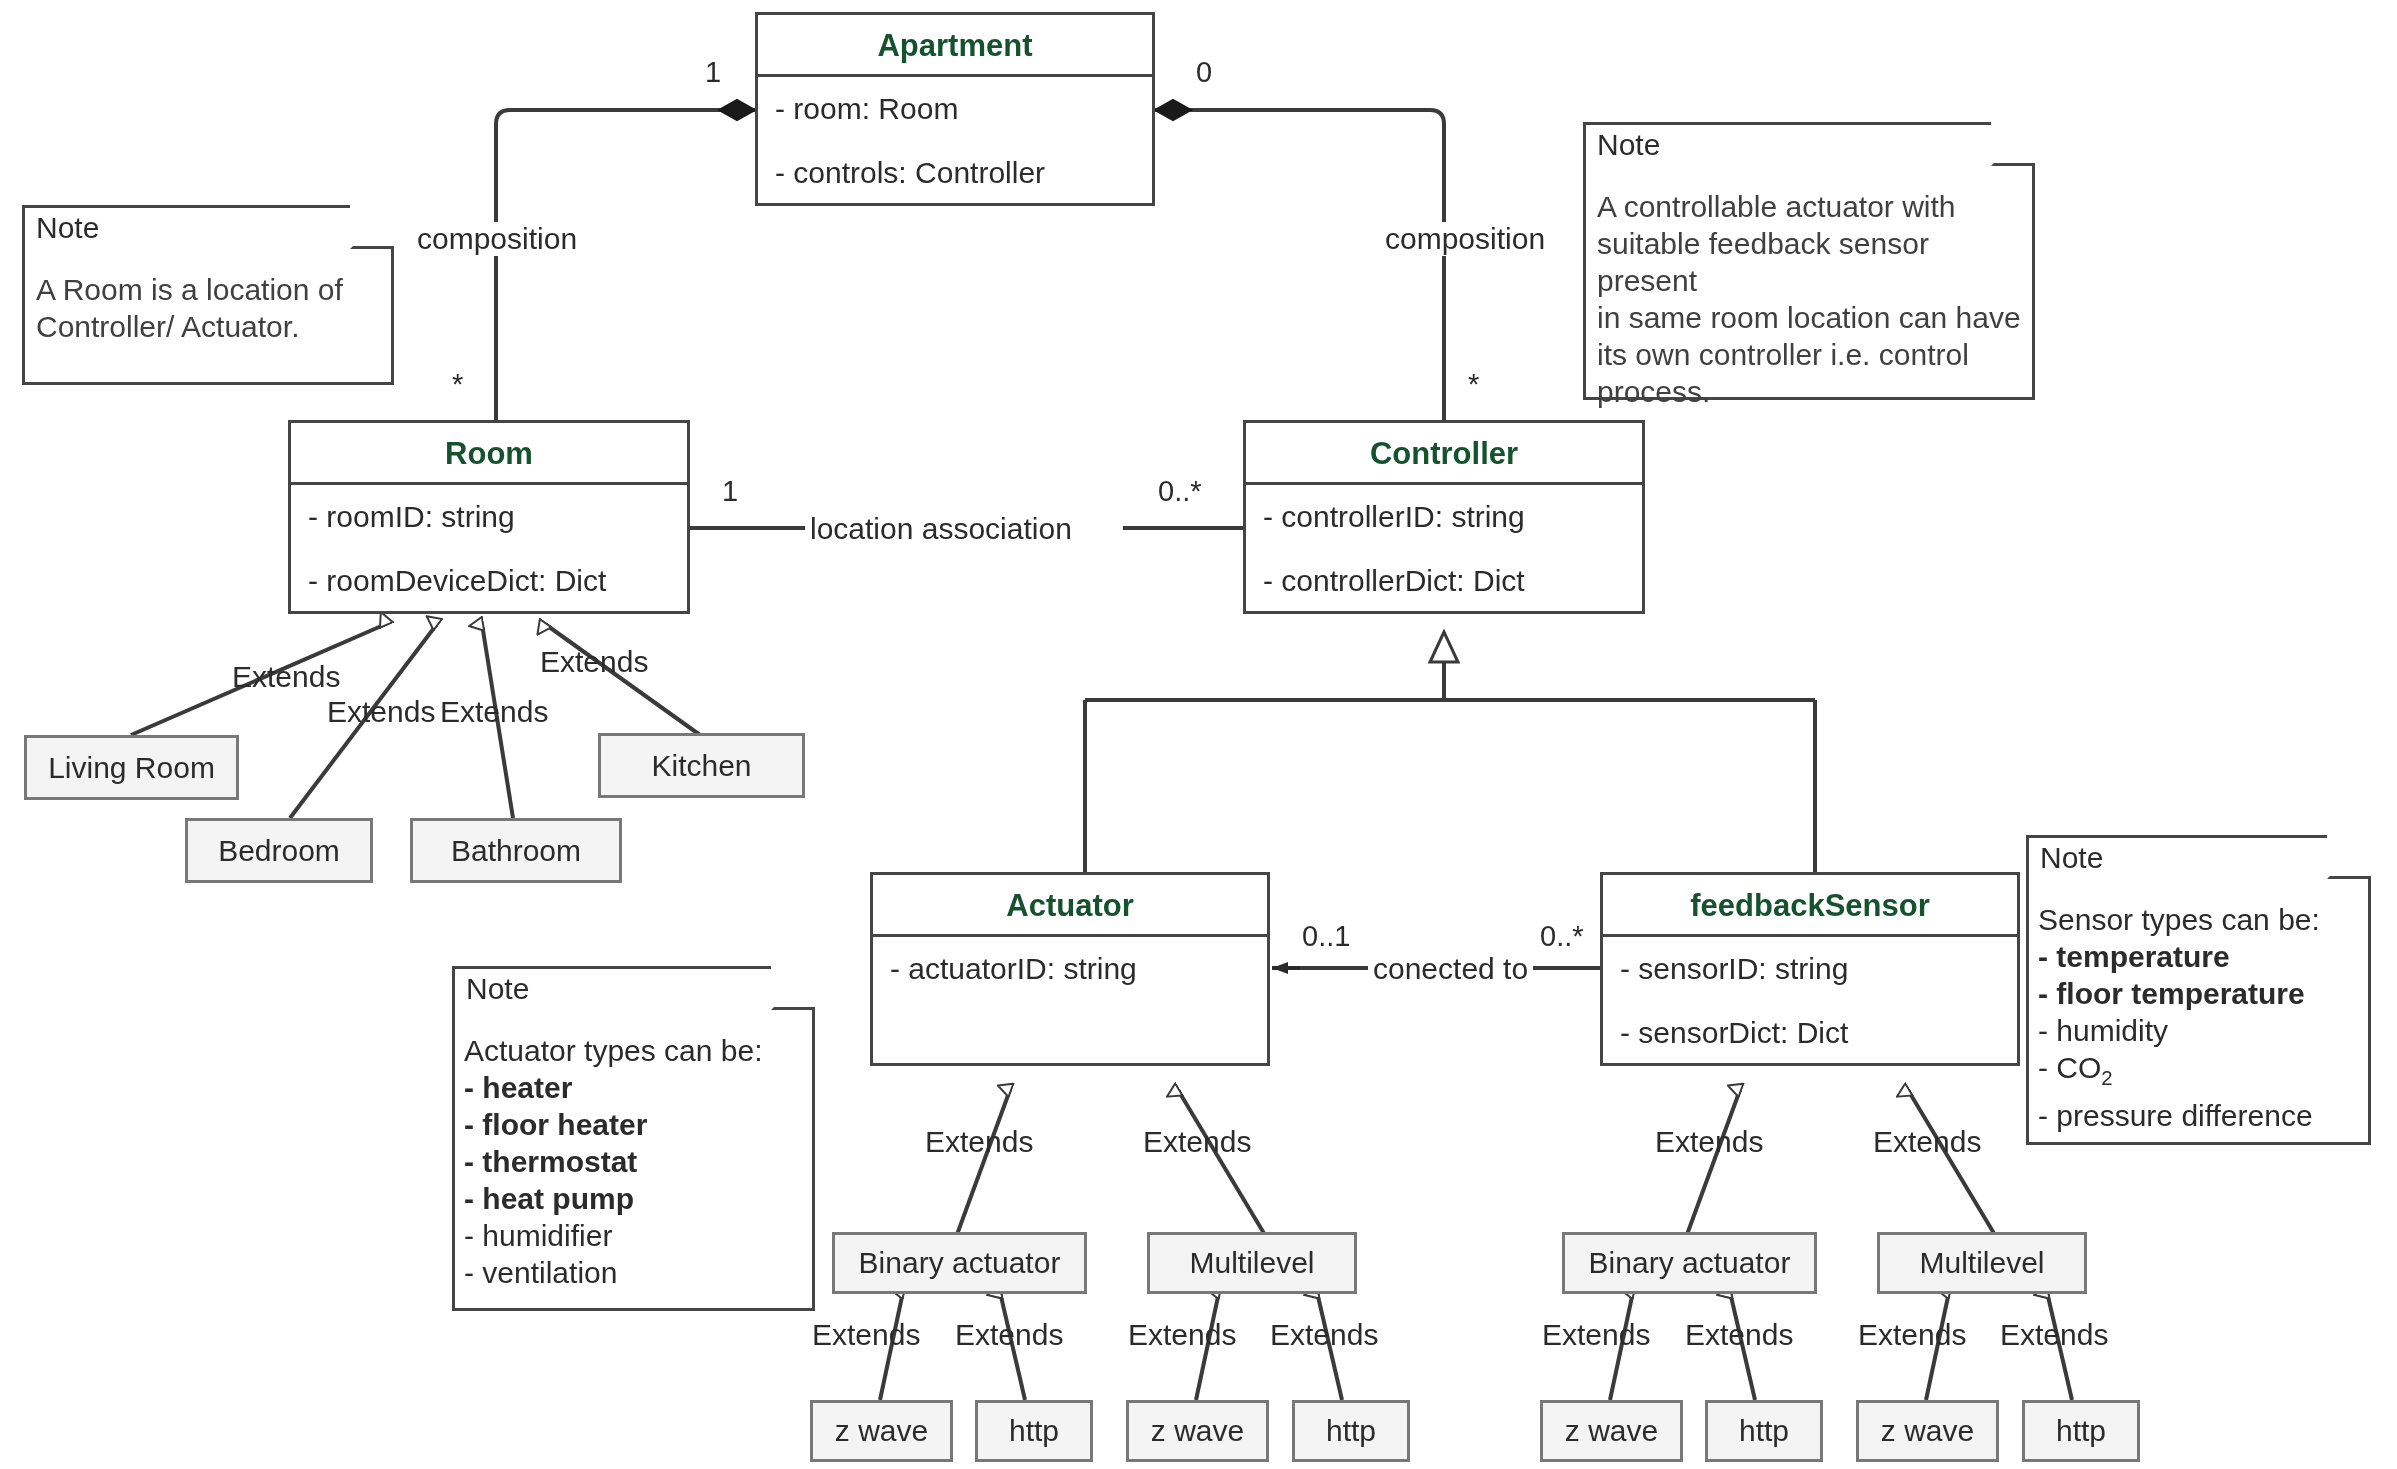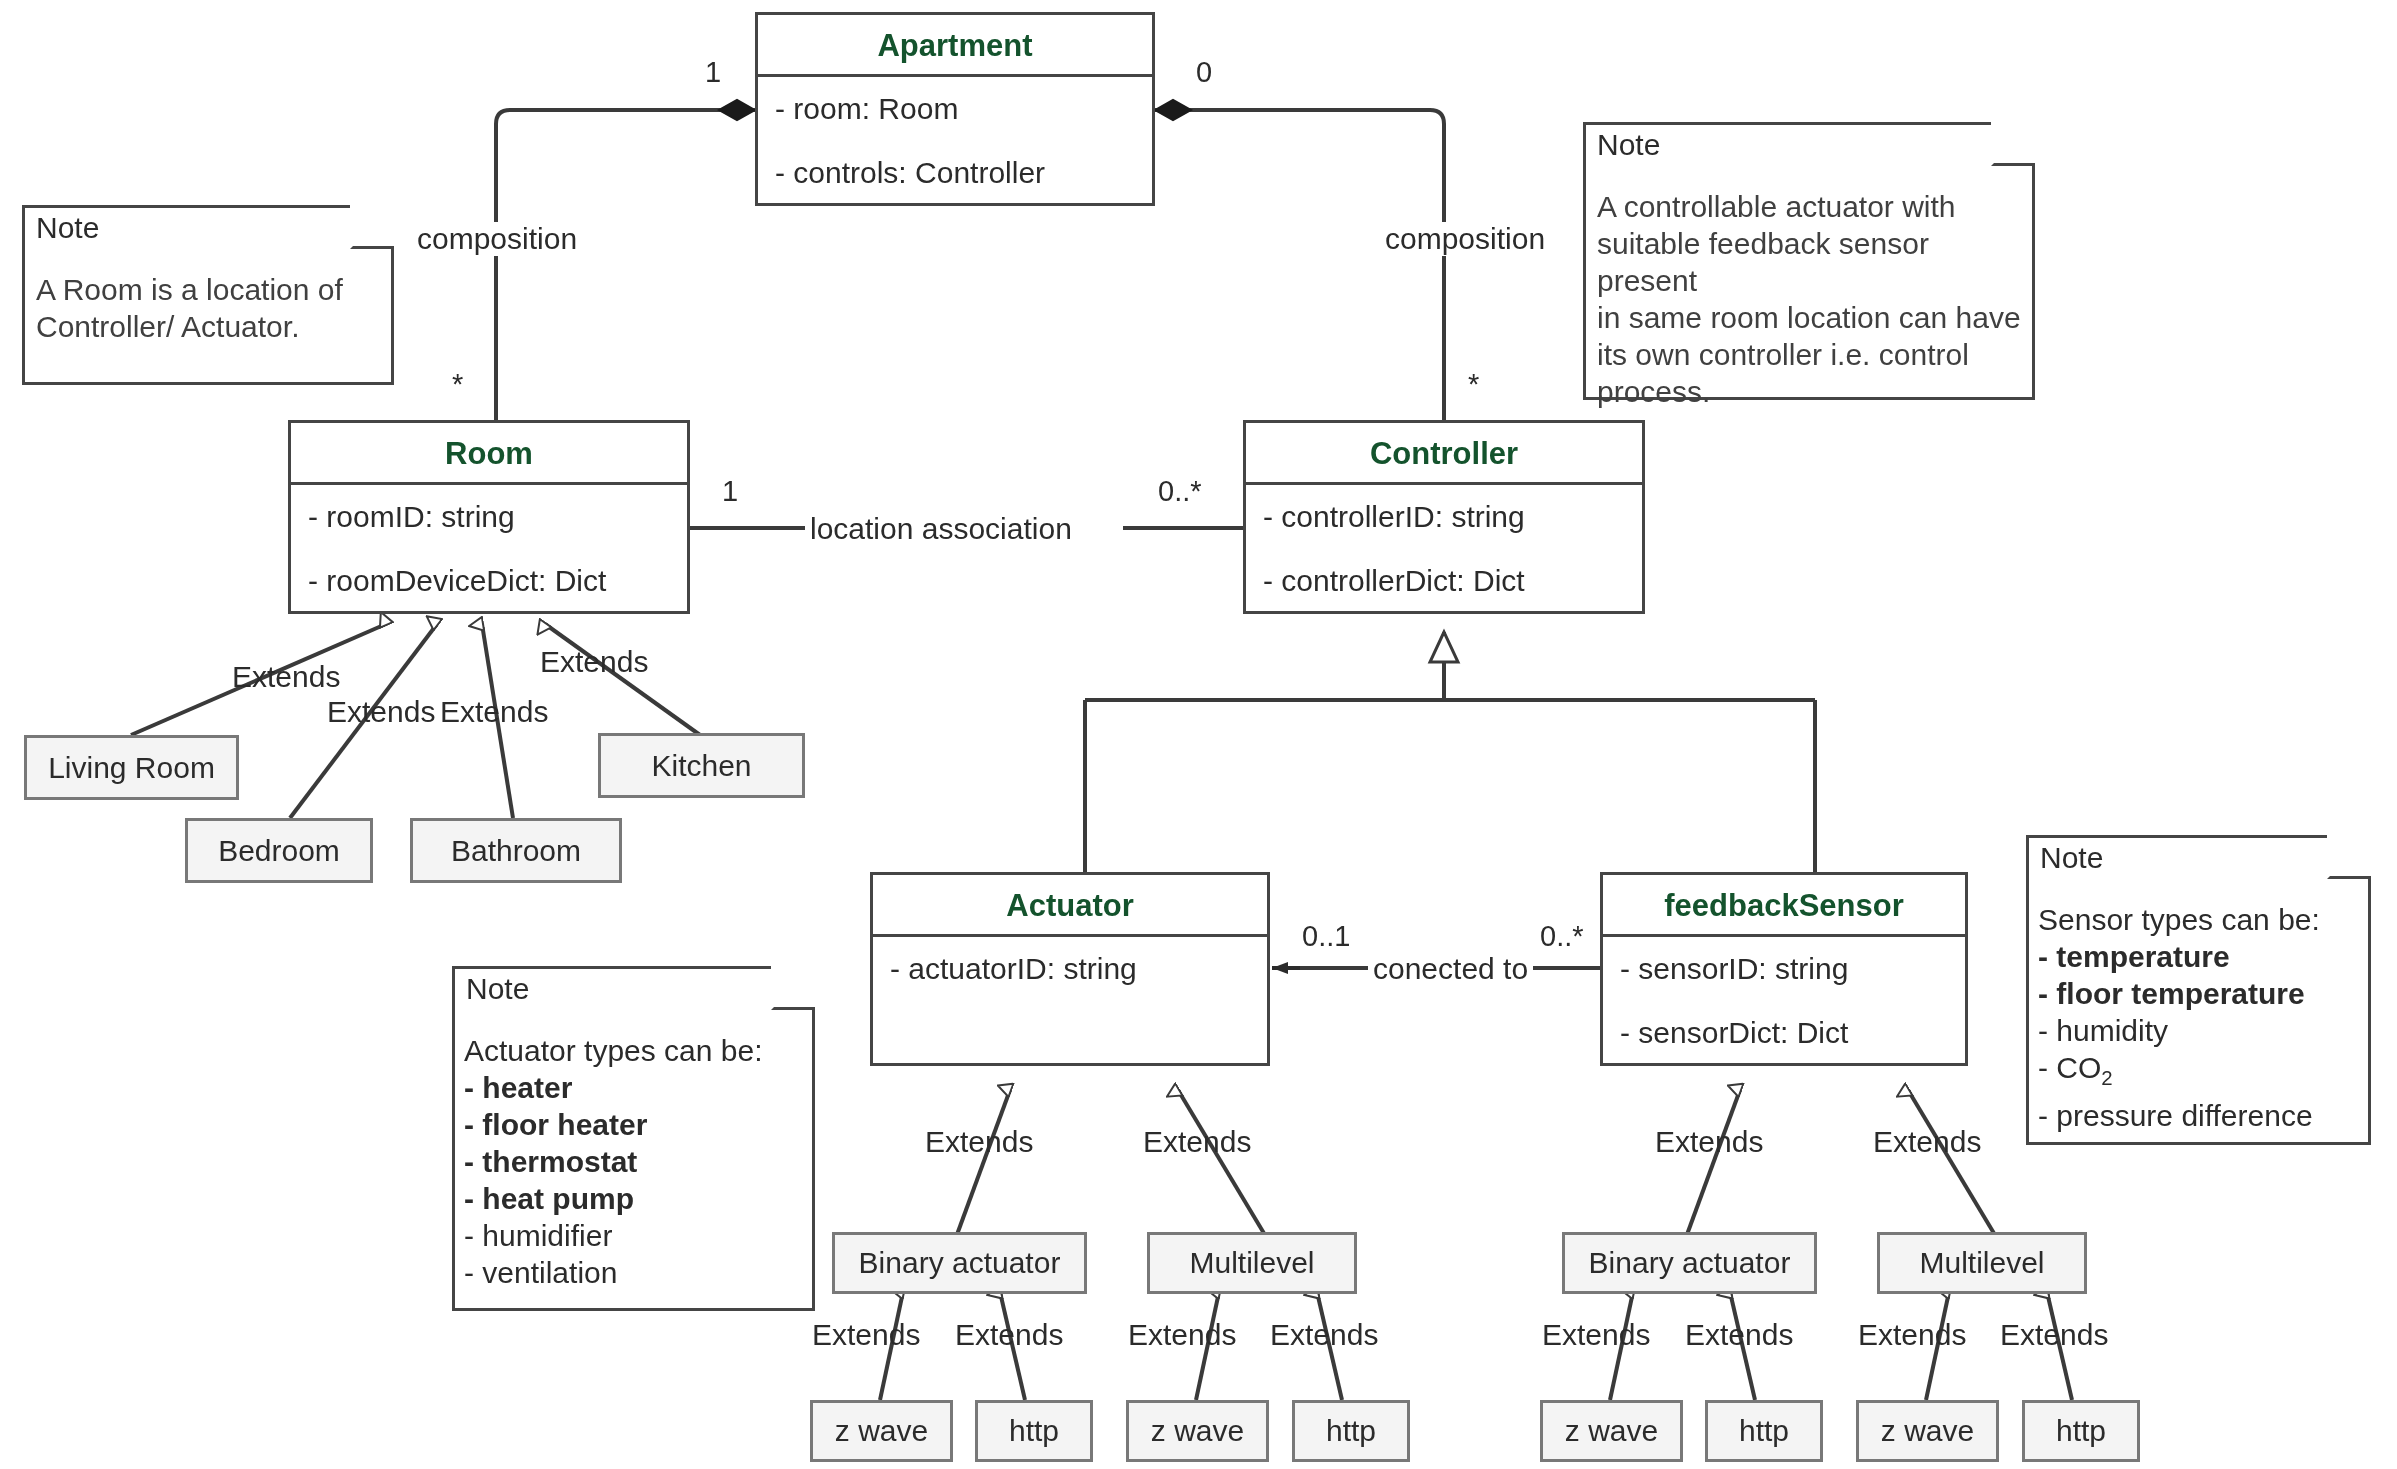--- a/index.html
+++ b/index.html
@@ -222,21 +222,21 @@
     </div>
   </div>
 
   <div class="uml-class" style="left:870px; top:872px; width:400px; height:194px;">
     <div class="cls-title">Actuator</div>
     <div class="cls-attrs">
       <div class="cls-attr">- actuatorID: string</div>
     </div>
   </div>
 
-  <div class="uml-class" style="left:1600px; top:872px; width:368px; height:194px;">
+  <div class="uml-class" style="left:1600px; top:872px; width:420px; height:194px;">
     <div class="cls-title">feedbackSensor</div>
     <div class="cls-attrs">
       <div class="cls-attr">- sensorID: string</div>
       <div class="cls-attr">- sensorDict: Dict</div>
     </div>
   </div>
 
   <div class="leaf-box" style="left:24px; top:735px; width:215px; height:65px;">
     <span>Living Room</span>
   </div>

